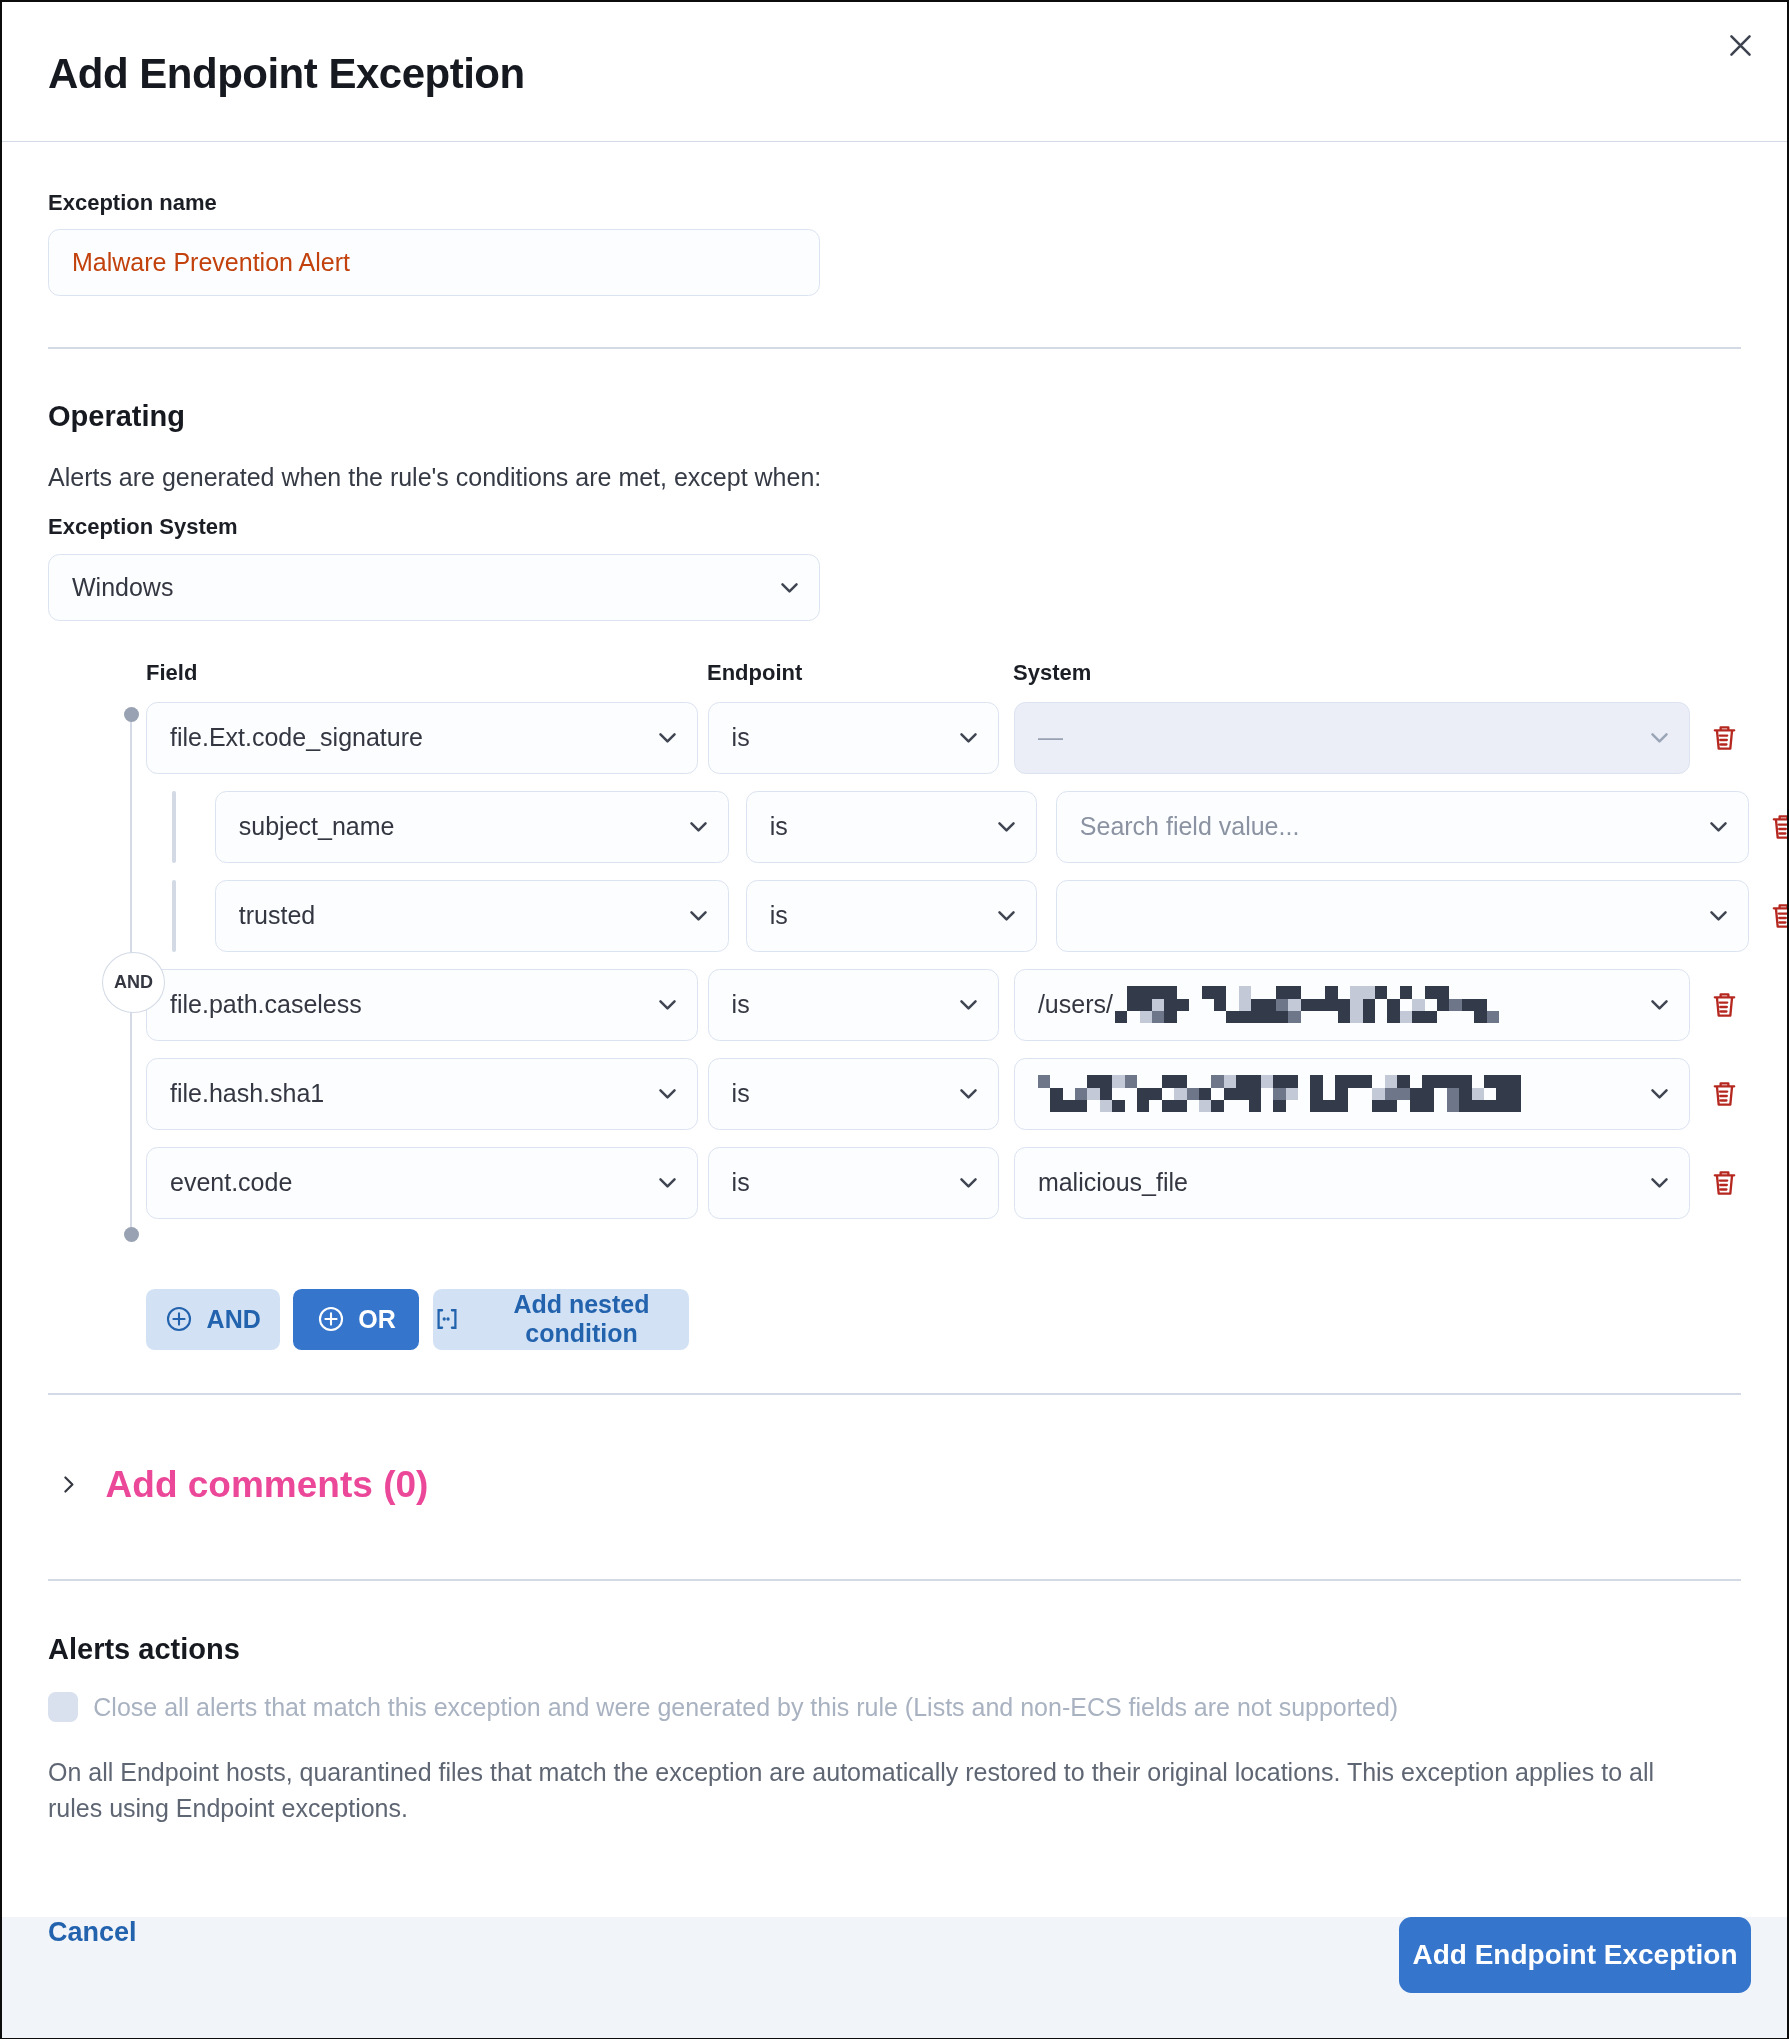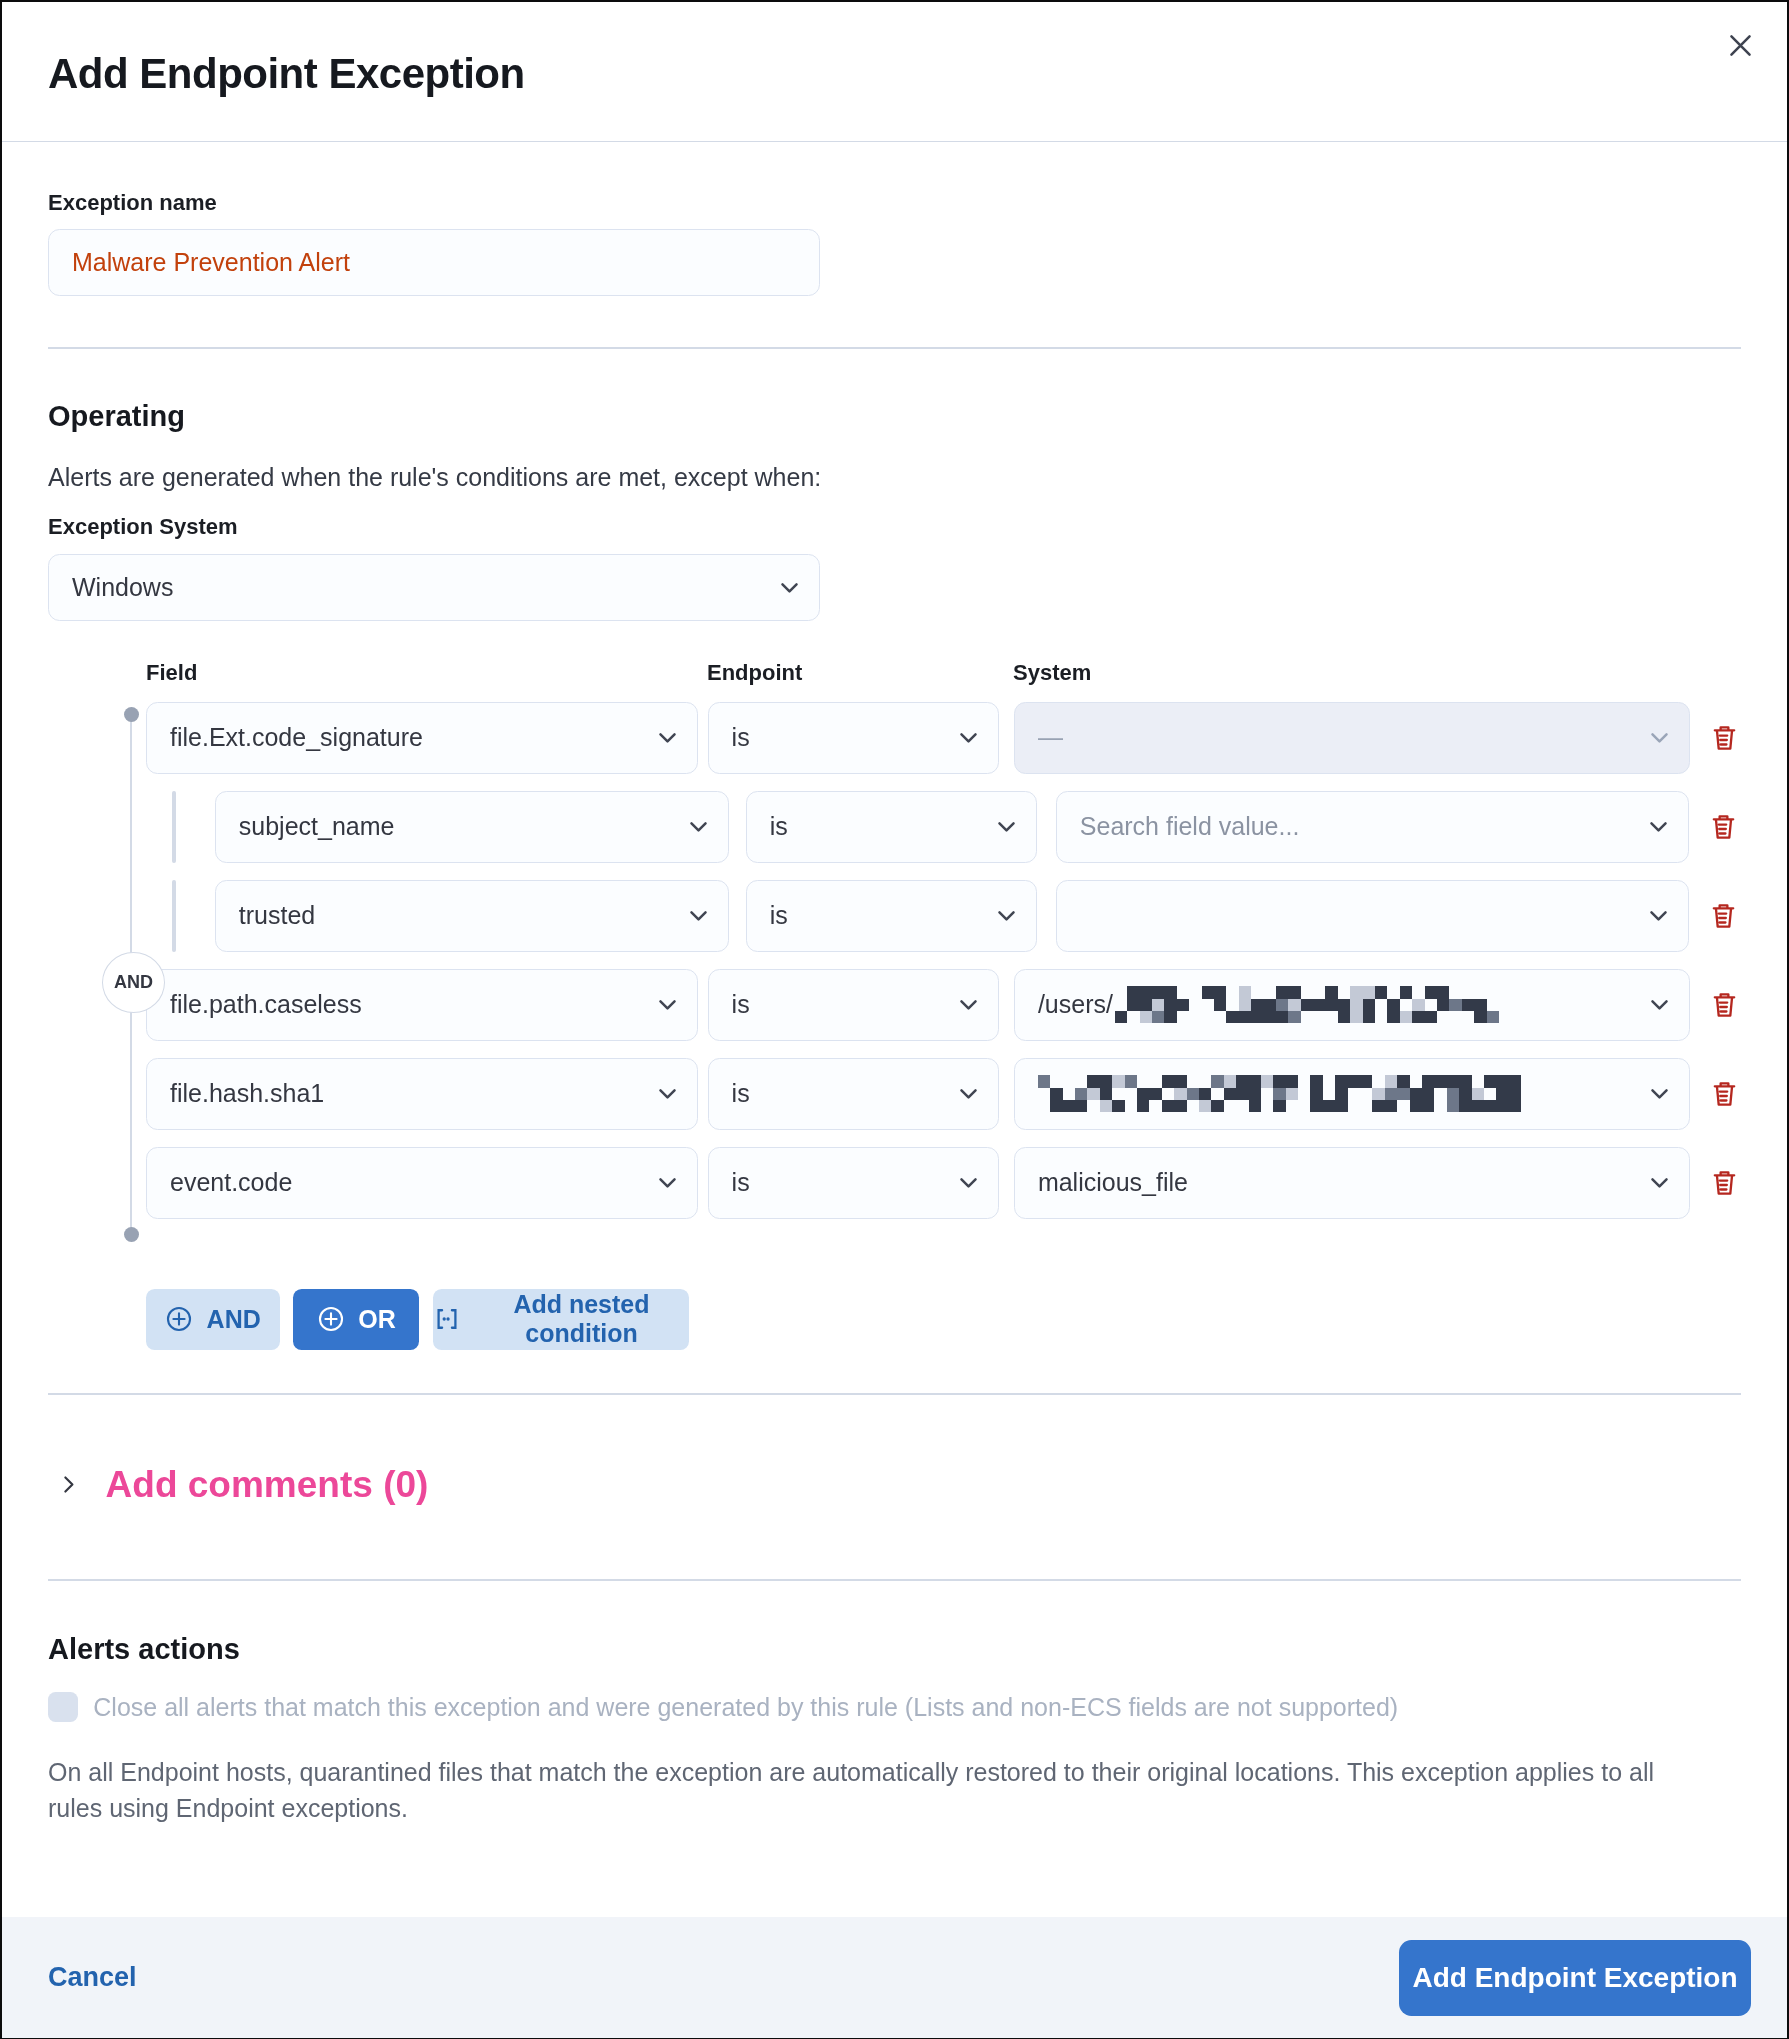--- a/index.html
+++ b/index.html
@@ -57,21 +57,21 @@
   .col-headers .h1 { width:561px; } .col-headers .h2 { width:306px; } .col-headers .h3 { flex:1; }
 
   .cond-row { display:flex; align-items:center; height:72px; margin:0 0 17px 98px; }
   .cond-row.nested { margin-left:124px; }
   .indent-bar { width:3.8px; height:72px; background:#d3dae6; border-radius:1.9px; margin-right:39px; flex:none; }
   .f-field { width:552px; height:72px; flex:none; }
   .nested .f-field { width:514px; }
   .f-op { width:291px; height:72px; margin-left:9.6px; flex:none; }
   .nested .f-op { margin-left:17px; }
   .f-val { width:676px; height:72px; margin-left:15.3px; flex:none; }
-  .nested .f-val { width:633px; margin-left:19px;text-align:center; }
+  .nested .f-val { width:693px; margin-left:19px;text-align:center; }
   .control.disabled { background:#ebeef6; cursor:default; }
   .control.disabled .chev { color:#9aa5b8; }
   .dash { color:#98a2b3; }
   .placeholder { color:#8b93a2; }
 
   .trash-btn { margin-left:18px; width:32.5px; height:38px; border:none; background:none; cursor:pointer;
     color:#b5271f; display:flex; align-items:center; justify-content:center; flex:none; }
   .trash-btn svg { width:31px; height:31px; }
 
   .pixelate { display:flex; flex-wrap:wrap; align-content:flex-start; height:37px; overflow:hidden; }
@@ -95,21 +95,21 @@
   .divider-3 { margin-top:73px; }
 
   .alerts-heading { margin-top:52px; }
   .checkbox-row { display:flex; align-items:flex-start; gap:15.3px; margin-top:25px; }
   .checkbox { width:30px; height:30px; border-radius:7.6px; background:#d9e1ee; flex:none; margin-top:1.9px; }
   .checkbox-label { font-size:25px; color:#a9b2c1; line-height:32.5px; }
   .alerts-note { margin-top:31px; font-size:25px; color:#5f6673; line-height:36px; width:1663px; }
 
   
   .modal-footer { position:absolute; left:0; right:0; bottom:0; height:121px; background:#f1f4f9;
-    display:flex; align-items:center; justify-content:space-between; padding:0 36px 0 46px; }
+    display:flex; align-items:flex-start; justify-content:space-between; padding:0 36px 0 46px; }
   .cancel-link { font-size:27px; font-weight:700; color:#2363ae; background:none; border:none;
     font-family:inherit; cursor:pointer; }
   .btn-primary { width:352px; height:76px; border:none; border-radius:12.4px; background:#3575cc; color:#fff;
     font-family:inherit; font-size:28px; font-weight:700; cursor:pointer; }
 </style>
 </head>
 <body>
 
 <svg width="0" height="0" style="position:absolute" aria-hidden="true">
   <defs>

